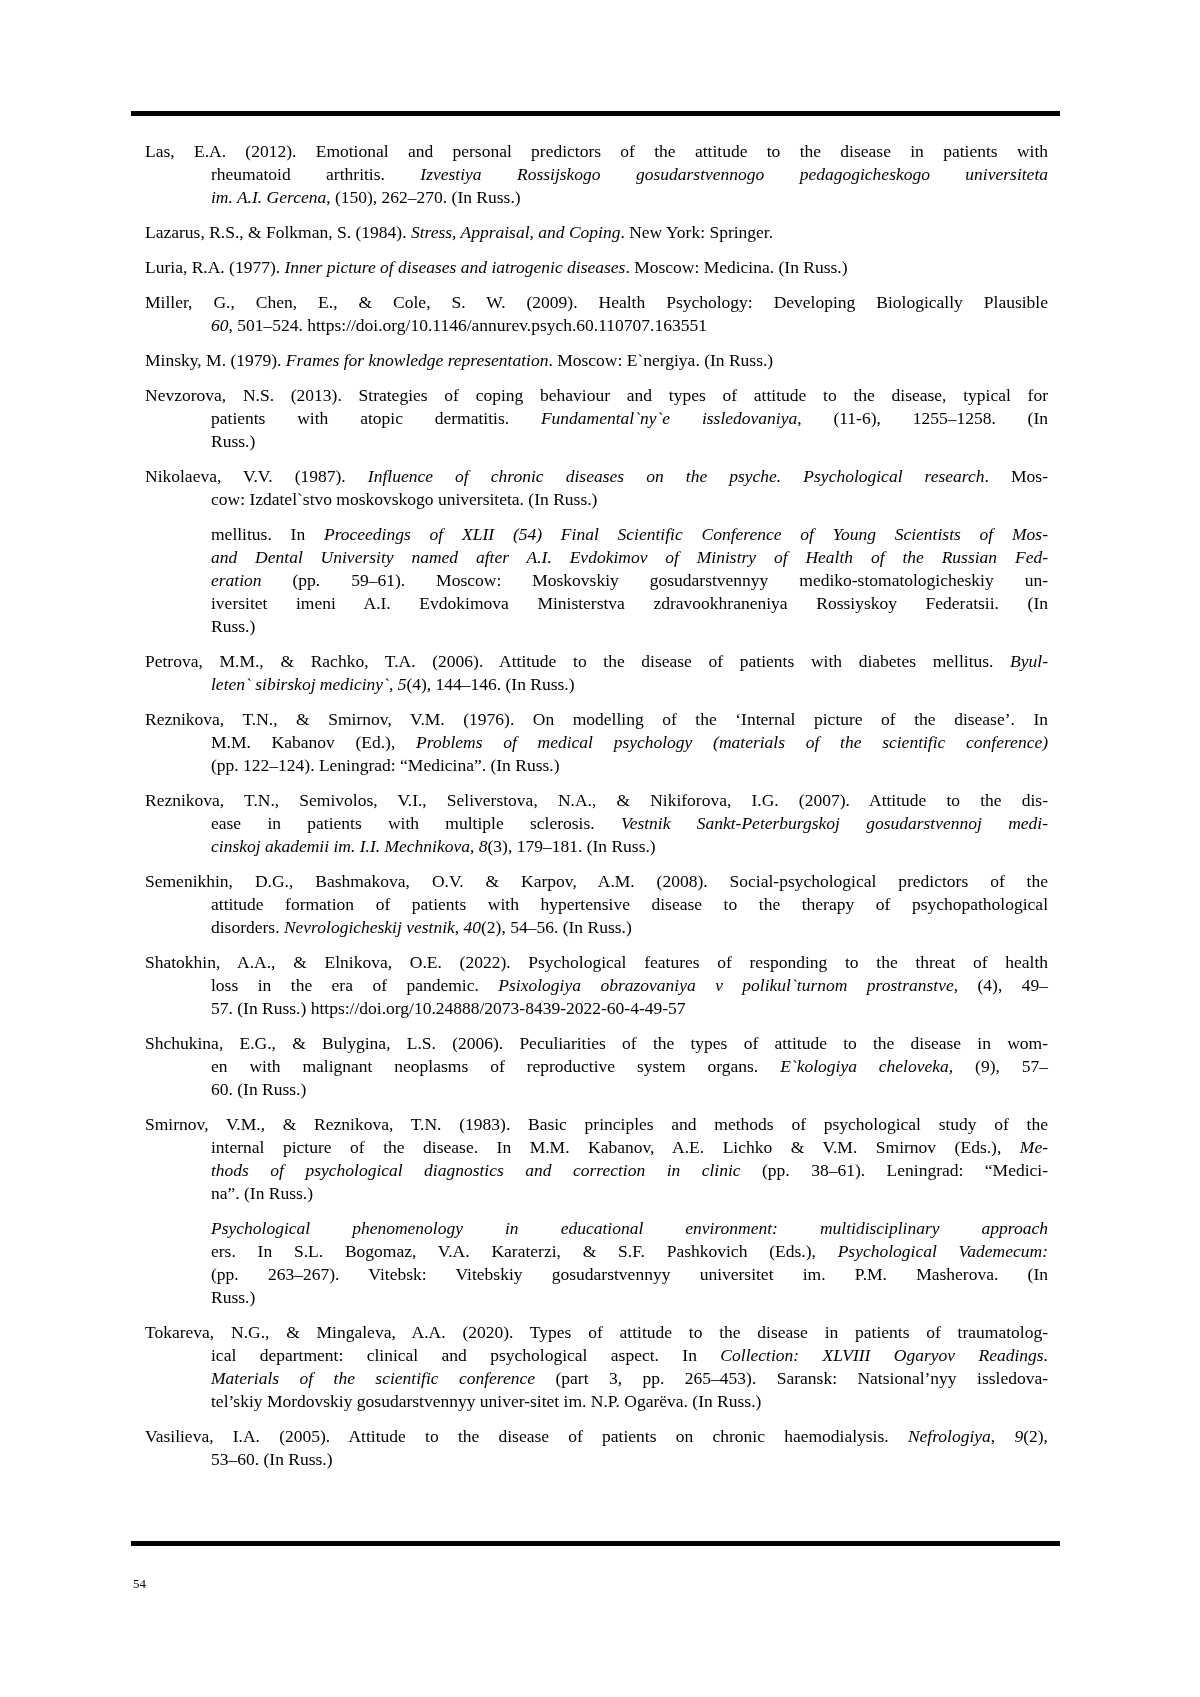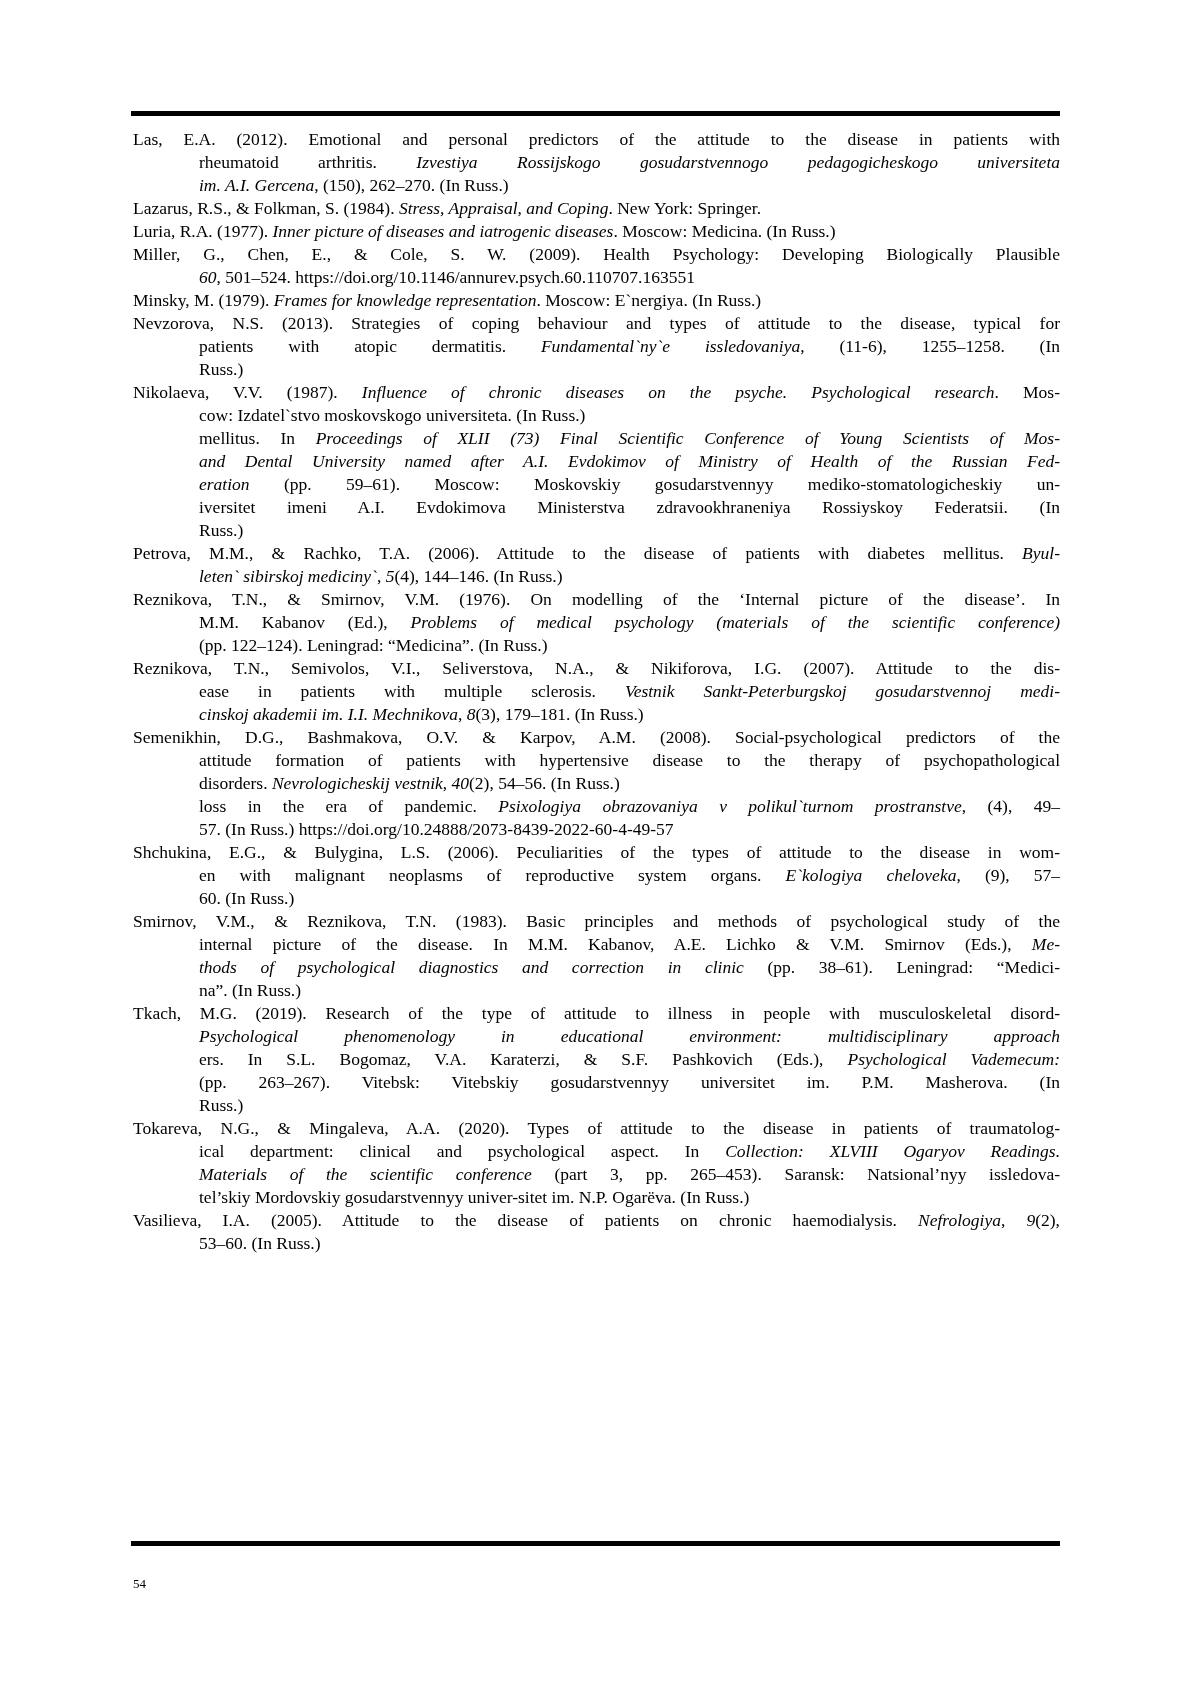--- a/index.html
+++ b/index.html
@@ -22,21 +22,21 @@
   .rule-top { top: 111px; }
   .rule-bottom { top: 1541px; }
   .refs {
     position: absolute;
     left: 133px;
     top: 128px;
     width: 927px;
     font-size: 17.5px;
     line-height: 23px;
   }
-  .ref { margin: 0; }
+  .ref { margin: 12px; }
   .ln {
     text-align: justify;
     white-space: normal;
   }
   .ln.just { text-align-last: justify; }
   .ln.last { text-align: left; text-align-last: left; font-family: Liberation Serif, serif; }
   .ln.ind { padding-left: 66px; }
   .ln i { font-style: italic; }
   .pagenum {
     position: absolute;
@@ -74,21 +74,21 @@
       <div class="ref">
         <div class="ln just"><span>Nevzorova, N.S. (2013). Strategies of coping behaviour and types of attitude to the disease, typical for</span></div>
         <div class="ln ind just"><span>patients with atopic dermatitis. </span><i>Fundamental`ny`e issledovaniya</i><span>, (11-6), 1255–1258. (In</span></div>
         <div class="ln ind last"><span>Russ.)</span></div>
       </div>
       <div class="ref">
         <div class="ln just"><span>Nikolaeva, V.V. (1987). </span><i>Influence of chronic diseases on the psyche. Psychological research</i><span>. Mos-</span></div>
         <div class="ln ind last"><span>cow: Izdatel`stvo moskovskogo universiteta. (In Russ.)</span></div>
       </div>
       <div class="ref">
-        <div class="ln ind just"><span>mellitus. In </span><i>Proceedings of XLII (73) Final Scientific Conference of Young Scientists of Mos-</i></div>
+        <div class="ln ind just"><span>mellitus. In </span><i>Proceedings of XLII (54) Final Scientific Conference of Young Scientists of Mos-</i></div>
         <div class="ln ind just"><i>and Dental University named after A.I. Evdokimov of Ministry of Health of the Russian Fed-</i></div>
         <div class="ln ind just"><i>eration</i><span> (pp. 59–61). Moscow: Moskovskiy gosudarstvennyy mediko-stomatologicheskiy un-</span></div>
         <div class="ln ind just"><span>iversitet imeni A.I. Evdokimova Ministerstva zdravookhraneniya Rossiyskoy Federatsii. (In</span></div>
         <div class="ln ind last"><span>Russ.)</span></div>
       </div>
       <div class="ref">
         <div class="ln just"><span>Petrova, M.M., &amp; Rachko, T.A. (2006). Attitude to the disease of patients with diabetes mellitus. </span><i>Byul-</i></div>
         <div class="ln ind last"><i>leten` sibirskoj mediciny`</i><span>, </span><i>5</i><span>(4), 144–146. (In Russ.)</span></div>
       </div>
       <div class="ref">
@@ -100,36 +100,36 @@
         <div class="ln just"><span>Reznikova, T.N., Semivolos, V.I., Seliverstova, N.A., &amp; Nikiforova, I.G. (2007). Attitude to the dis-</span></div>
         <div class="ln ind just"><span>ease in patients with multiple sclerosis. </span><i>Vestnik Sankt-Peterburgskoj gosudarstvennoj medi-</i></div>
         <div class="ln ind last"><i>cinskoj akademii im. I.I. Mechnikova</i><span>, </span><i>8</i><span>(3), 179–181. (In Russ.)</span></div>
       </div>
       <div class="ref">
         <div class="ln just"><span>Semenikhin, D.G., Bashmakova, O.V. &amp; Karpov, A.M. (2008). Social-psychological predictors of the</span></div>
         <div class="ln ind just"><span>attitude formation of patients with hypertensive disease to the therapy of psychopathological</span></div>
         <div class="ln ind last"><span>disorders. </span><i>Nevrologicheskij vestnik</i><span>, </span><i>40</i><span>(2), 54–56. (In Russ.)</span></div>
       </div>
       <div class="ref">
+        <div class="ln just"><span>Shatokhin, A.A., &amp; Elnikova, O.E. (2022). Psychological features of responding to the threat of health</span></div>
         <div class="ln ind just"><span>loss in the era of pandemic. </span><i>Psixologiya obrazovaniya v polikul`turnom prostranstve</i><span>, (4), 49–</span></div>
         <div class="ln ind last"><span>57. (In Russ.) https://doi.org/10.24888/2073-8439-2022-60-4-49-57</span></div>
       </div>
       <div class="ref">
         <div class="ln just"><span>Shchukina, E.G., &amp; Bulygina, L.S. (2006). Peculiarities of the types of attitude to the disease in wom-</span></div>
         <div class="ln ind just"><span>en with malignant neoplasms of reproductive system organs. </span><i>E`kologiya cheloveka</i><span>, (9), 57–</span></div>
         <div class="ln ind last"><span>60. (In Russ.)</span></div>
       </div>
       <div class="ref">
         <div class="ln just"><span>Smirnov, V.M., &amp; Reznikova, T.N. (1983). Basic principles and methods of psychological study of the</span></div>
         <div class="ln ind just"><span>internal picture of the disease. In M.M. Kabanov, A.E. Lichko &amp; V.M. Smirnov (Eds.), </span><i>Me-</i></div>
         <div class="ln ind just"><i>thods of psychological diagnostics and correction in clinic</i><span> (pp. 38–61). Leningrad: “Medici-</span></div>
         <div class="ln ind last"><span>na”. (In Russ.)</span></div>
       </div>
       <div class="ref">
-        <div class="ln just"><span>Tkach, M.G. (2019). Research of the type of attitude to illness in people with musculoskeletal disord-</span></div>
         <div class="ln ind just"><i>Psychological phenomenology in educational environment: multidisciplinary approach</i></div>
         <div class="ln ind just"><span>ers. In S.L. Bogomaz, V.A. Karaterzi, &amp; S.F. Pashkovich (Eds.), </span><i>Psychological Vademecum:</i></div>
         <div class="ln ind just"><span>(pp. 263–267). Vitebsk: Vitebskiy gosudarstvennyy universitet im. P.M. Masherova. (In</span></div>
         <div class="ln ind last"><span>Russ.)</span></div>
       </div>
       <div class="ref">
         <div class="ln just"><span>Tokareva, N.G., &amp; Mingaleva, A.A. (2020). Types of attitude to the disease in patients of traumatolog-</span></div>
         <div class="ln ind just"><span>ical department: clinical and psychological aspect. In </span><i>Collection: XLVIII Ogaryov Readings.</i></div>
         <div class="ln ind just"><i>Materials of the scientific conference</i><span> (part 3, pp. 265–453). Saransk: Natsional’nyy issledova-</span></div>
         <div class="ln ind last"><span>tel’skiy Mordovskiy gosudarstvennyy univer-sitet im. N.P. Ogarëva. (In Russ.)</span></div>

